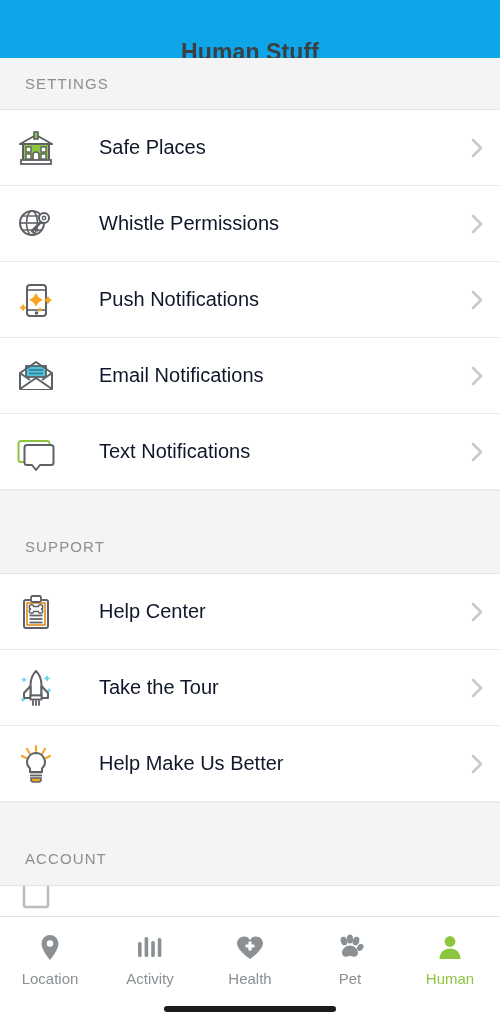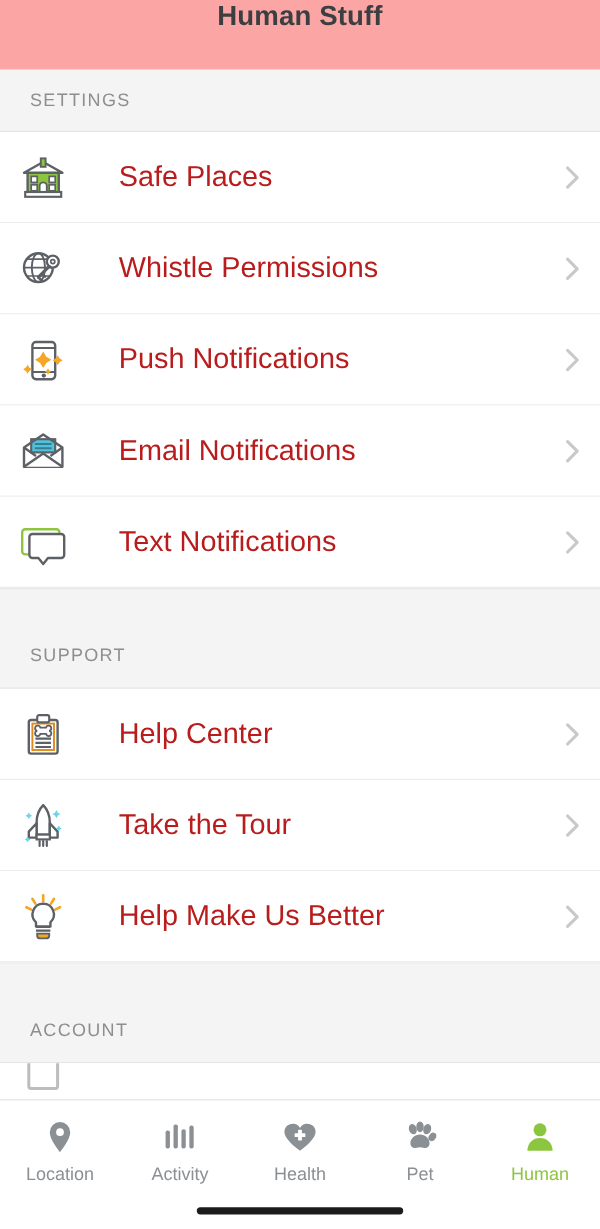--- a/index.html
+++ b/index.html
@@ -7,22 +7,22 @@
     width: 500px; height: 1024px;
     background: #ffffff;
     font-family: "Liberation Sans", sans-serif;
     overflow: hidden;
   }
   .screen { position: relative; width: 500px; height: 1024px; background: #fff; overflow: hidden; }
 
   
   .header {
     height: 67px;
-    background: #fca5a5;
-    display: flex; align-items: flex-start; justify-content: center;
+    background: #0ea5e9;
+    display: flex; align-items: flex-end; justify-content: center;
     border-bottom: 1px solid #e6e6e6;
   }
   .header-title {
     font-size: 23px;
     color: #3b3f42;
     font-weight: bold;
     letter-spacing: 0.1px;
   }
 
   
@@ -55,22 +55,22 @@
     border-bottom: 1px solid #ececec;
     position: relative;
   }
   .row:last-child { border-bottom: none; }
   .row-icon {
     width: 72px; min-width: 72px;
     display: flex; align-items: center; justify-content: center;
   }
   .row-label {
     flex: 1;
-    font-size: 24px;
-    color: #b91c1c;
+    font-size: 20px;
+    color: #0f172a;
     padding-left: 27px;
   }
   .chevron { width: 46px; display: flex; align-items: center; justify-content: center; }
 
   
   .row-cut { height: 30px; overflow: hidden; border-bottom: none; }
   .row-cut .row-icon { align-items: flex-start; height: 56px; }
 
   
   .tabbar {

